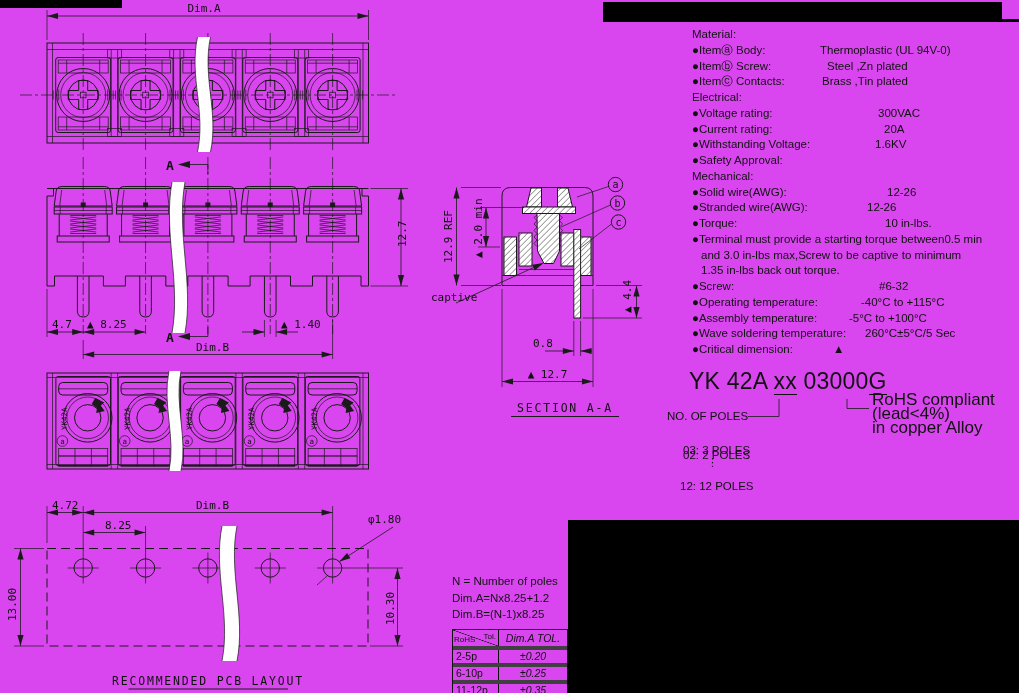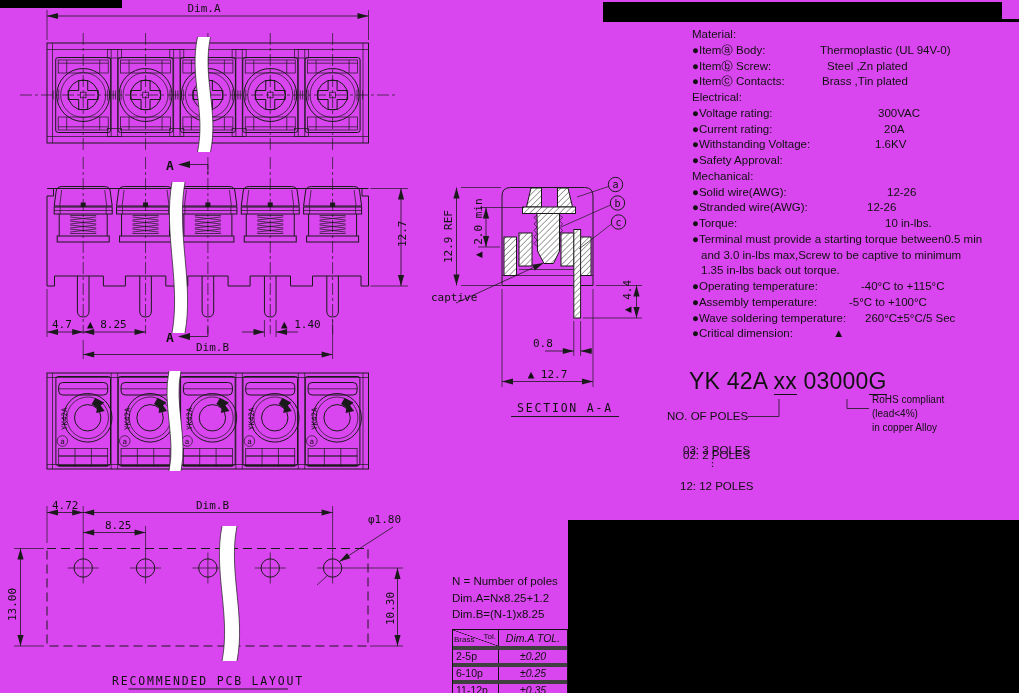--- a/index.html
+++ b/index.html
@@ -22,21 +22,21 @@
   text.ttl{font-family:"DejaVu Sans Mono",monospace;font-size:11.5px;fill:#111;letter-spacing:1.8px;}
   
   .abs{position:absolute;}
   #specs{left:692px;top:27px;width:326px;font-size:11.5px;line-height:15.75px;}
   .sp{position:relative;height:15.75px;white-space:nowrap;}
   .sp .v{position:absolute;top:0;}
   .sp.ind{padding-left:9px;}
   #pn{left:689px;top:368px;font-size:23px;letter-spacing:.2px;white-space:nowrap;}
   #pn .u{border-bottom:1.5px solid #111;}
   .keytext{font-size:11.5px;white-space:nowrap;}
-  #rohs{left:872px;top:393px;font-size:10px;line-height:13.8px;white-space:nowrap;}
+  #rohs{left:872px;top:393px;font-size:17px;line-height:13.8px;white-space:nowrap;}
   #notes{left:452px;top:573px;font-size:11.5px;line-height:16.5px;white-space:nowrap;}
   #tt{left:452px;top:629px;width:114px;border:1px solid #111;font-size:10.5px;}
   .tt-row{display:flex;height:12.9px;line-height:12.9px;border-top:4px solid #404040;}
   .tt-row:first-child{border-top:none;height:16px;line-height:16px;}
   .tt-c1{width:46px;border-right:1px solid #111;padding-left:3px;box-sizing:border-box;}
   .tt-c2{flex:1;text-align:center;font-style:italic;}
   .diag{position:relative;padding:0;background:linear-gradient(to top right,transparent calc(50% - .6px),#111,transparent calc(50% + .6px));}
   .diag .tl{position:absolute;right:2px;top:-1px;font-size:8px;margin-left:45px;}
   .diag .pl{position:absolute;left:1px;bottom:-2px;font-size:8px;}
   .redact{position:absolute;background:#000;}
@@ -331,20 +331,21 @@
   <div class="sp"><span>●Current rating:</span><span class="v" style="left:192px">20A</span></div>
   <div class="sp"><span>●Withstanding Voltage:</span><span class="v" style="left:183px">1.6KV</span></div>
   <div class="sp"><span>●Safety Approval:</span></div>
   <div class="sp"><span>Mechanical:</span></div>
   <div class="sp"><span>●Solid wire(AWG):</span><span class="v" style="left:195px">12-26</span></div>
   <div class="sp"><span>●Stranded wire(AWG):</span><span class="v" style="left:175px">12-26</span></div>
   <div class="sp"><span>●Torque:</span><span class="v" style="left:193px">10 in-lbs.</span></div>
   <div class="sp"><span>●Terminal must provide a starting torque between0.5 min</span></div>
   <div class="sp ind"><span>and 3.0 in-lbs max,Screw to be captive to minimum</span></div>
   <div class="sp ind"><span>1.35 in-lbs back out torque.</span></div>
+  <div class="sp"><span>●Screw:</span><span class="v" style="left:187px">#6-32</span></div>
   <div class="sp"><span>●Operating temperature:</span><span class="v" style="left:169px">-40°C to +115°C</span></div>
   <div class="sp"><span>●Assembly temperature:</span><span class="v" style="left:157px">-5°C to +100°C</span></div>
   <div class="sp"><span>●Wave soldering temperature:</span><span class="v" style="left:173px">260°C±5°C/5 Sec</span></div>
   <div class="sp"><span>●Critical dimension:</span><span class="v" style="left:141px">▲</span></div>
 </div>
 
 <div id="pn" class="abs"><span>YK 42A </span><span class="u">xx</span><span> 03000</span><span class="u">G</span></div>
 
 <div class="abs keytext" style="left:667px;top:410px">NO. OF POLES</div>
 <div class="abs keytext" style="left:683px;top:449px">02: 2 POLES</div>
@@ -361,21 +362,21 @@
 <div id="notes" class="abs">
   <div>N = Number of poles</div>
   <div>Dim.A=Nx8.25+1.2</div>
   <div>Dim.B=(N-1)x8.25</div>
 </div>
 
 <div id="tt" class="abs">
   <div class="tt-row">
     <div class="tt-c1 diag">
       <span class="tl">Tol.</span>
-      <span class="pl">Brass</span>
+      <span class="pl">RoHS</span>
     </div>
     <div class="tt-c2">Dim.A TOL.</div>
   </div>
   <div class="tt-row">
     <div class="tt-c1">2-5p</div>
     <div class="tt-c2">±0.20</div>
   </div>
   <div class="tt-row">
     <div class="tt-c1">6-10p</div>
     <div class="tt-c2">±0.25</div>

